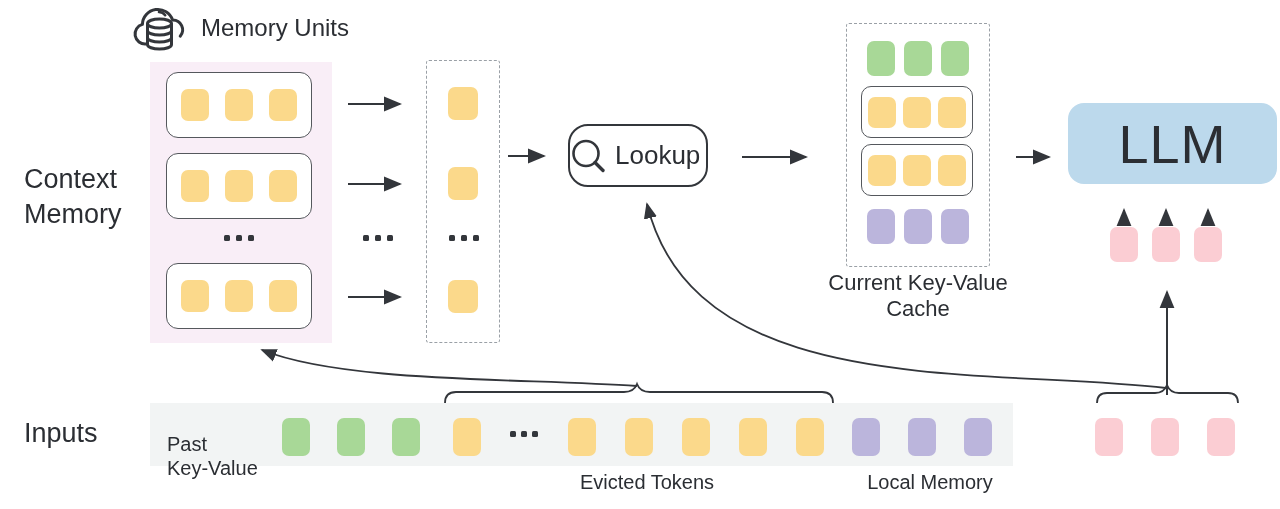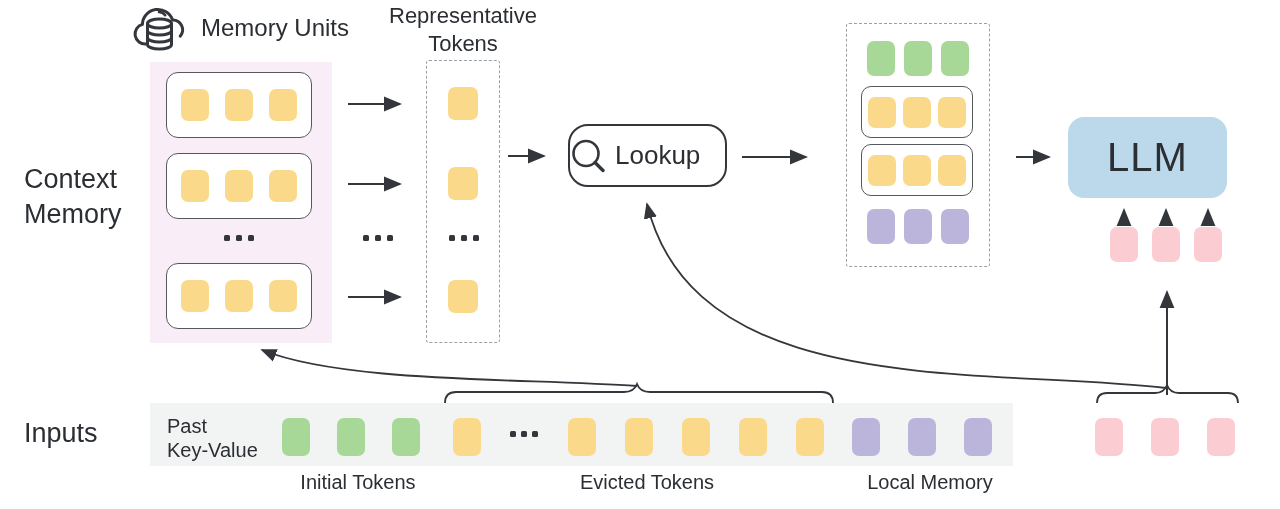--- a/index.html
+++ b/index.html
@@ -6,21 +6,21 @@
   .stage{
     position:relative;width:1280px;height:509px;background:#fff;overflow:hidden;
     font-family:"Liberation Sans", sans-serif;color:var(--text,#2B2E33);
   }
   .lbl{position:absolute;white-space:pre-line;}
   .ctx-label{left:24px;top:162px;font-size:27px;line-height:1.3;}
   .inputs-label{left:24px;top:418px;font-size:27px;}
   .memunits-label{left:201px;top:14px;font-size:24px;}
   .rep-title{left:385px;top:2px;width:156px;text-align:center;font-size:22px;line-height:1.25;}
   .cache-title{left:822px;top:270px;width:192px;text-align:center;font-size:22px;line-height:1.2;}
-  .pastkv-label{left:167px;top:414px;font-size:20px;line-height:1.2;}
+  .pastkv-label{left:167px;top:432px;font-size:20px;line-height:1.2;}
   .group-label{top:471px;font-size:20px;text-align:center;}
   .gl-initial{left:278px;width:160px;}
   .gl-evicted{left:557px;width:180px;}
   .gl-local{left:840px;width:180px;}
   .gl-current{left:1078px;width:184px;}
 
   .mem-bg{position:absolute;left:150px;top:62px;width:182px;height:281px;background:var(--memory-bg);}
   .mem-unit{
     position:absolute;left:166px;width:146px;height:66px;background:#fff;
     border:1.3px solid var(--box-border);border-radius:12px;
@@ -67,52 +67,51 @@
   .sg-pink{left:1095px;gap:28px;}
 
   .dots{position:absolute;display:flex;gap:6px;align-items:center;}
   .dots i{display:block;width:6px;height:6px;border-radius:1.5px;background:var(--ink);}
   .d-mem{left:224px;top:235px;}
   .d-mid{left:363px;top:235px;}
   .d-rep{left:449px;top:235px;}
   .d-strip{left:510px;top:431px;gap:5px;}
 
   .lookup{
-    position:absolute;left:568px;top:124px;width:159px;height:63px;background:#fff;
+    position:absolute;left:568px;top:124px;width:140px;height:63px;background:#fff;
     border:2px solid var(--ink);border-radius:20px;box-sizing:border-box;
     display:flex;align-items:center;gap:9px;
   }
   .lookup .txt{font-size:26px;}
 
   .llm{
-    position:absolute;left:1068px;top:117px;width:159px;height:81px;
+    position:absolute;left:1068px;top:103px;width:209px;height:81px;
     background:var(--llm-blue);border-radius:16px;
-    display:flex;align-items:center;justify-content:center;font-size:40px;letter-spacing:1px;
+    display:flex;align-items:center;justify-content:center;font-size:54px;letter-spacing:1px;
   }
 
   svg.overlay{position:absolute;left:0;top:0;pointer-events:none;}
   .stroke{stroke:var(--ink);fill:none;}
 </style>
 </head>
 <body>
 
 <div class="stage">
 
   <div class="mem-bg"></div>
   <div class="strip"></div>
 
   <div class="lbl ctx-label">Context
 Memory</div>
   <div class="lbl inputs-label">Inputs</div>
   <div class="lbl memunits-label">Memory Units</div>
-  <div class="lbl rep-title">Representative
-Tokens</div>
+  <div class="lbl cache-title">Current Key-Value
+Cache</div>
   <div class="lbl pastkv-label">Past
 Key-Value</div>
-  <div class="lbl group-label gl-initial">Initial Tokens</div>
   <div class="lbl group-label gl-evicted">Evicted Tokens</div>
   <div class="lbl group-label gl-local">Local Memory</div>
 
   <div class="mem-unit mu1">
       <div class="tok yellow"></div>
       <div class="tok yellow"></div>
       <div class="tok yellow"></div>
     </div>
   <div class="mem-unit mu2">
       <div class="tok yellow"></div>

